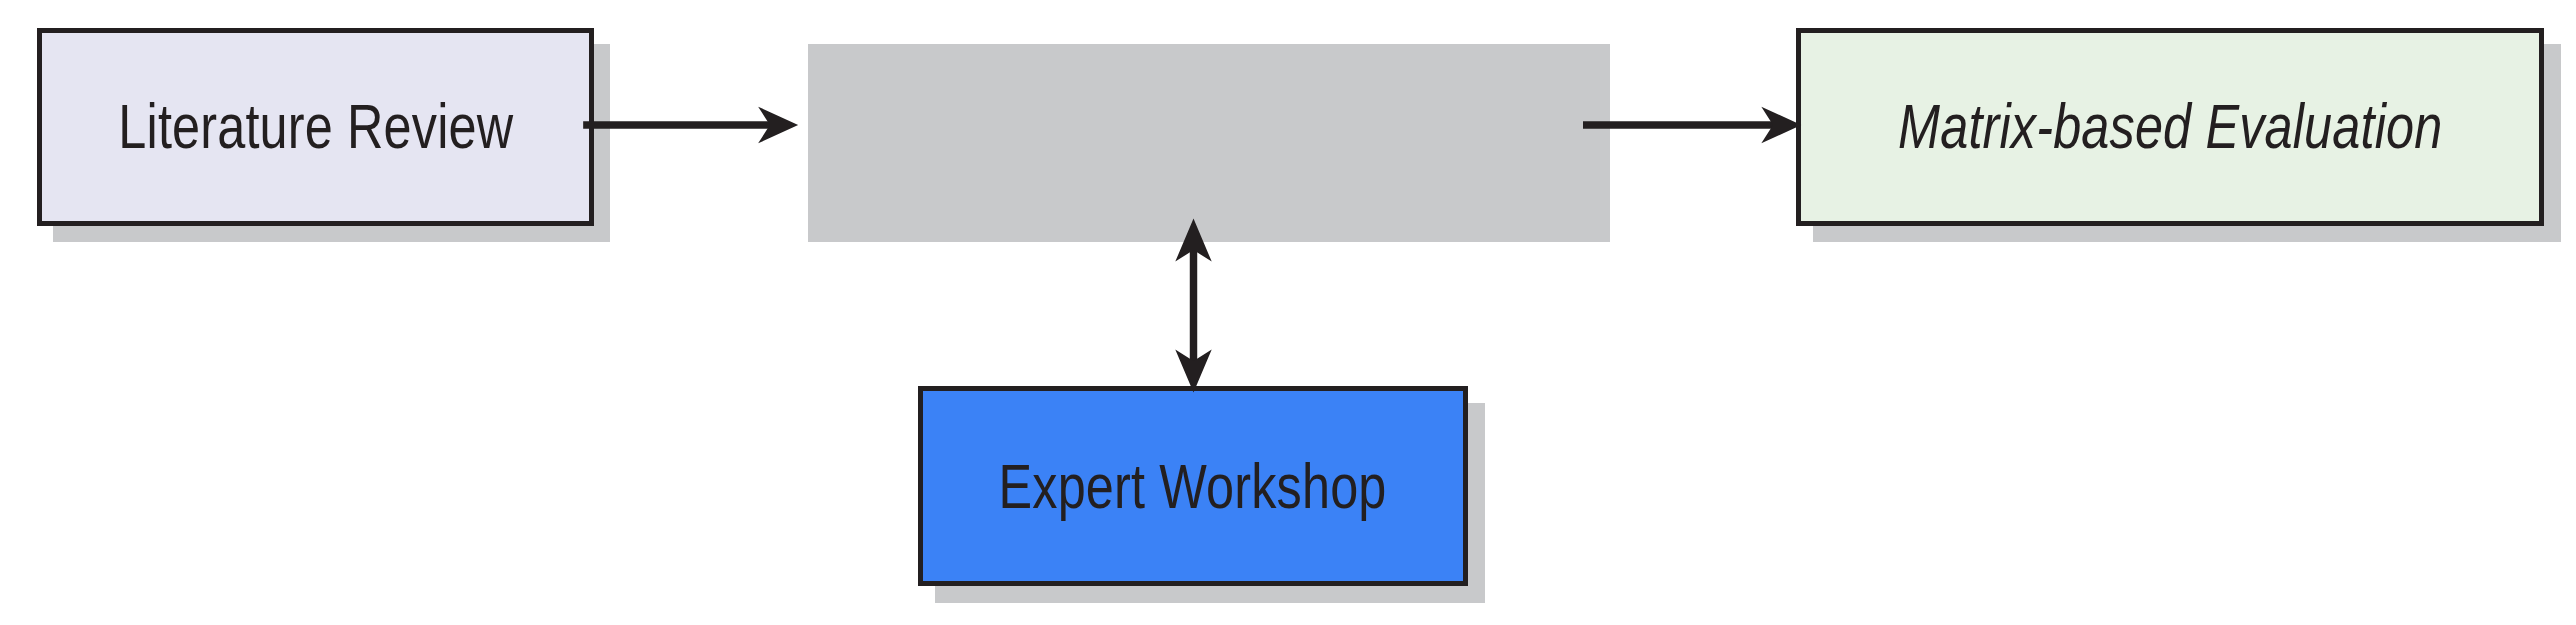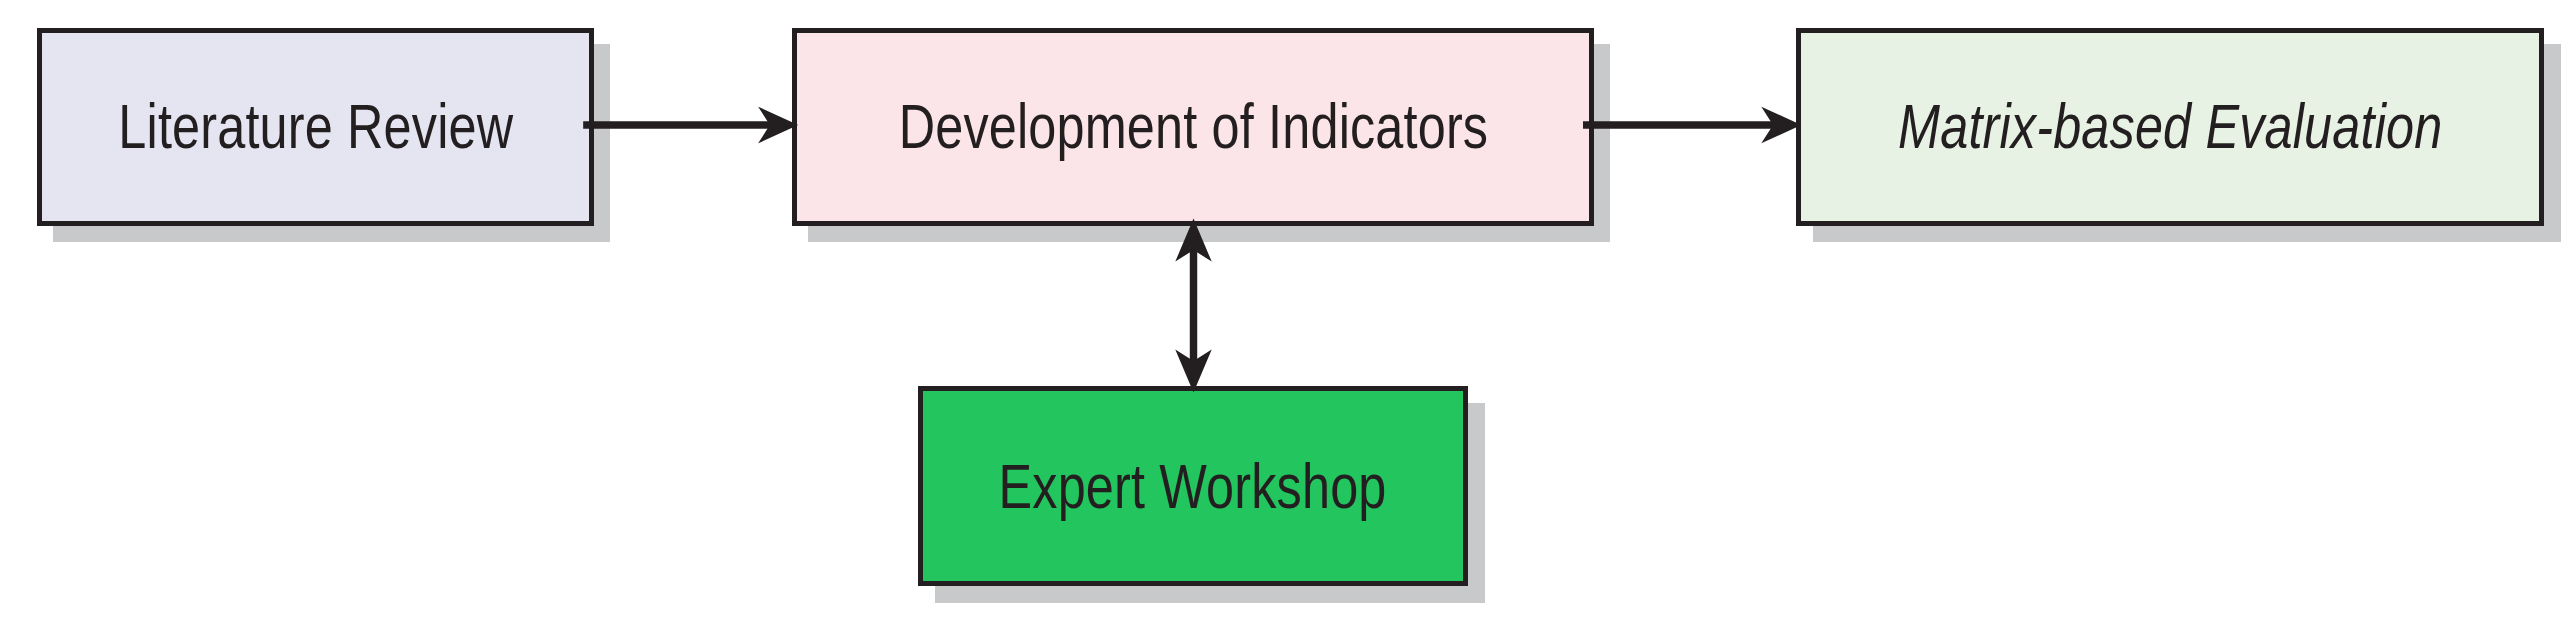--- a/index.html
+++ b/index.html
@@ -45,21 +45,21 @@
   
   #node-literature-review          { left: 37px;   top: 27.5px;  width: 557px;  height: 198px; background: #e5e5f2; }
   #shadow-literature-review        { left: 53px;   top: 44px;  width: 557px;  height: 198px; }
 
   #node-development-of-indicators  { left: 792px;  top: 27.5px;  width: 802px;  height: 198px; background: #fce5e8; }
   #shadow-development-of-indicators{ left: 808px;  top: 44px;  width: 802px;  height: 198px; }
 
   #node-matrix-based-evaluation    { left: 1796px; top: 27.5px;  width: 748px;  height: 198px; background: #e7f2e4; font-style: italic; }
   #shadow-matrix-based-evaluation  { left: 1813px; top: 44px;  width: 748px;  height: 198px; }
 
-  #node-expert-workshop            { left: 918px; top: 386px; width: 550px;  height: 200px; background: #22c55e; }
+  #node-expert-workshop            { left: 918px; top: 386px; width: 550px;  height: 200px; background: #3b82f6; }
   #shadow-expert-workshop          { left: 935px; top: 403px; width: 550px;  height: 200px; }
 
   
   .connector {
     position: absolute;
     z-index: 4;
     overflow: visible;
   }
   #edge-lit-to-dev   { left: 583px;  top: 100px; width: 222px; height: 50px; }
   #edge-dev-to-mat   { left: 1583px; top: 100px; width: 225px; height: 50px; }
@@ -72,23 +72,20 @@
 
   <div class="node-shadow" id="shadow-literature-review"></div>
   <div class="node-shadow" id="shadow-development-of-indicators"></div>
   <div class="node-shadow" id="shadow-matrix-based-evaluation"></div>
   <div class="node-shadow" id="shadow-expert-workshop"></div>
 
   <div class="node" id="node-literature-review">
     <span class="node-label" style="font-size:63px;">Literature Review</span>
   </div>
 
-  <div class="node" id="node-development-of-indicators">
-    <span class="node-label" style="font-size:63px;">Development of Indicators</span>
-  </div>
 
   <div class="node" id="node-matrix-based-evaluation">
     <span class="node-label" style="font-size:63px;">Matrix-based Evaluation</span>
   </div>
 
   <div class="node" id="node-expert-workshop">
     <span class="node-label" style="font-size:63px;">Expert Workshop</span>
   </div>
 
   <svg class="connector" id="edge-lit-to-dev" viewBox="0 0 266 60">

